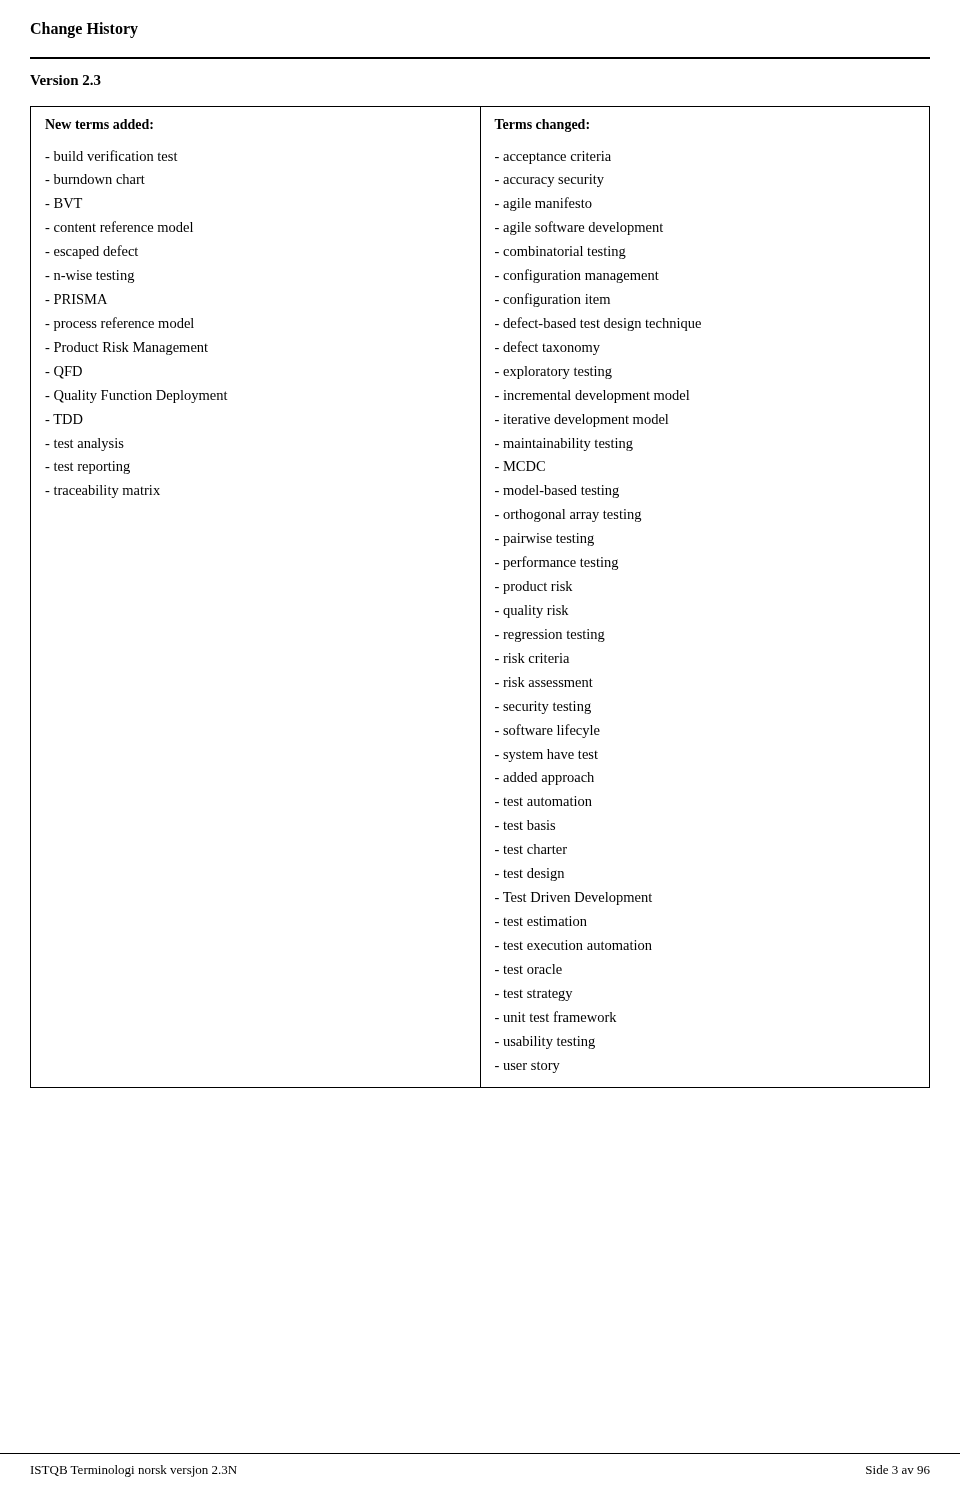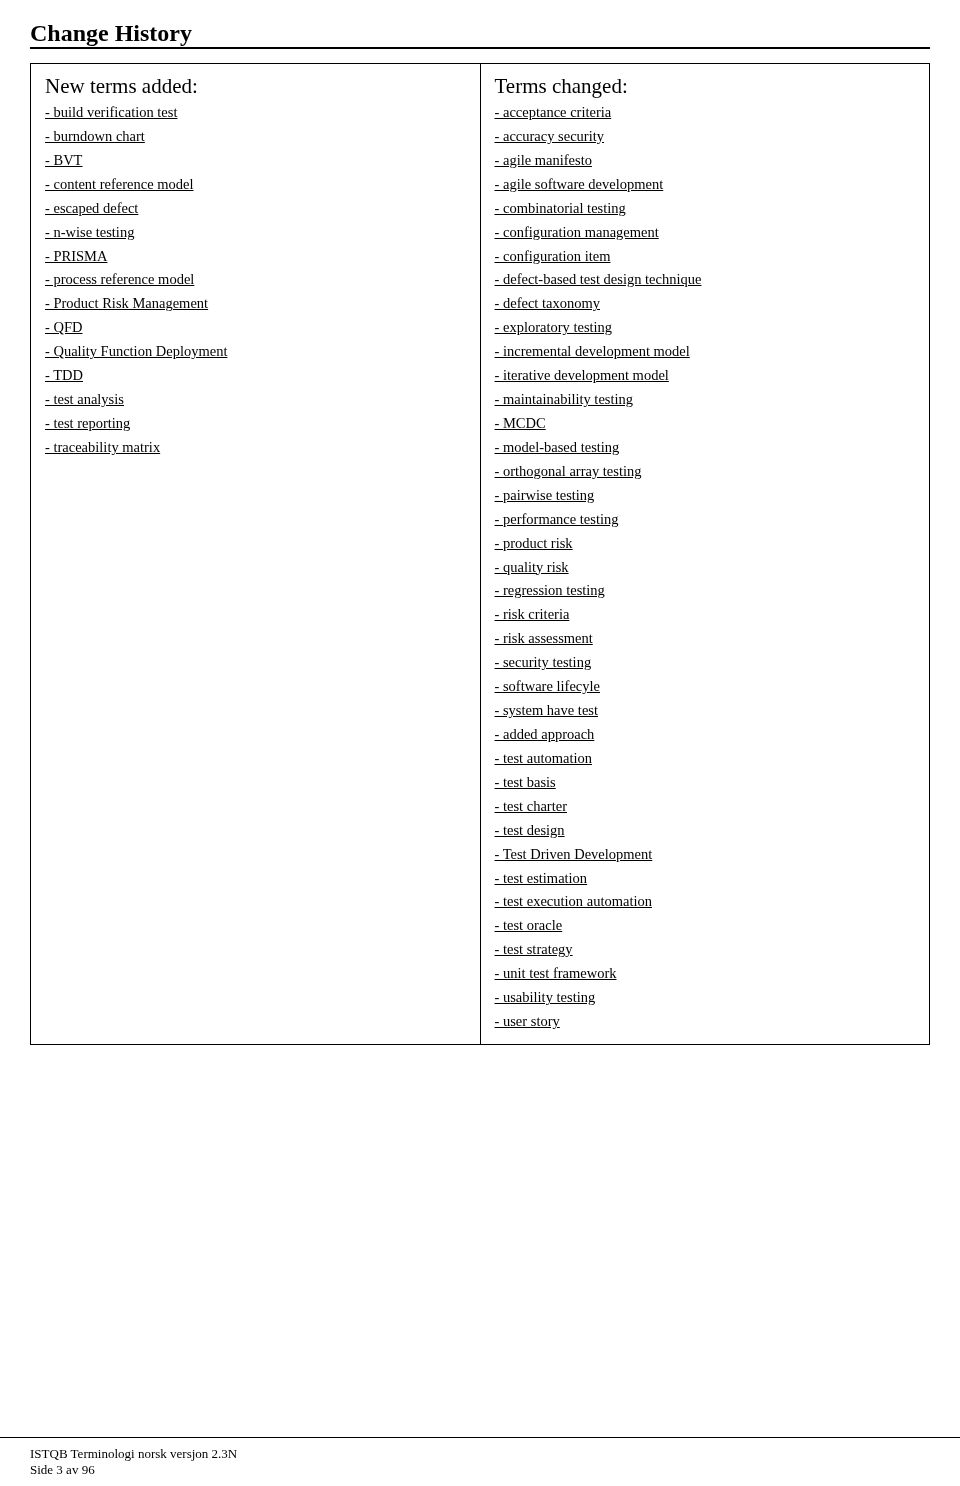--- a/index.html
+++ b/index.html
@@ -16,25 +16,25 @@
       width: 960px;
       min-height: 1486px;
       position: relative;
     }
 
     .page-wrapper {
       padding: 20px 30px 60px 30px;
     }
 
     h1.page-title {
-      font-size: 24px;
+      font-size: 16px;
       font-weight: bold;
       margin-bottom: 10px;
       border-bottom: 2px solid #000;
-      padding-bottom: 0;
+      padding-bottom: 19px;
     }
 
     .version-section {
       margin-bottom: 14px;
     }
 
     .version-section p {
       font-size: 15px;
       line-height: 1.5;
       margin-bottom: 4px;
@@ -52,59 +52,60 @@
     }
 
     .two-col-table td {
       border: 1px solid #000;
       vertical-align: top;
       padding: 10px 14px;
       width: 50%;
     }
 
     .col-header {
-      font-weight: normal;
-      font-size: 21px;
-      margin-bottom: 2px;
+      font-weight: bold;
+      font-size: 14px;
+      margin-bottom: 12px;
     }
 
     .term-list {
       list-style: none;
       padding: 0;
       margin: 0;
     }
 
     .term-list li {
       font-size: 14.5px;
       line-height: 1.65;
-      text-decoration: underline;
     }
 
     .page-footer {
       position: fixed;
       bottom: 0;
       left: 0;
       width: 960px;
       display: flex;
       justify-content: space-between;
       padding: 8px 30px;
       border-top: 1px solid #000;
       font-size: 13px;
       background: #fff;
-      flex-direction: column;
     }
   </style>
 </head>
 <body>
 
 <div class="page-wrapper">
 
   <h1 class="page-title">Change History</h1>
 
   <div class="version-section">
+    <p>
+      <span class="version-number">Version 2.3</span>
+    </p>
   </div>
 
   <table class="two-col-table">
     <tbody>
         <tr>
       <td>
         <div class="col-header">New terms added:</div>
         <ul class="term-list">
         <li>- build verification test</li>
               <li>- burndown chart</li>

